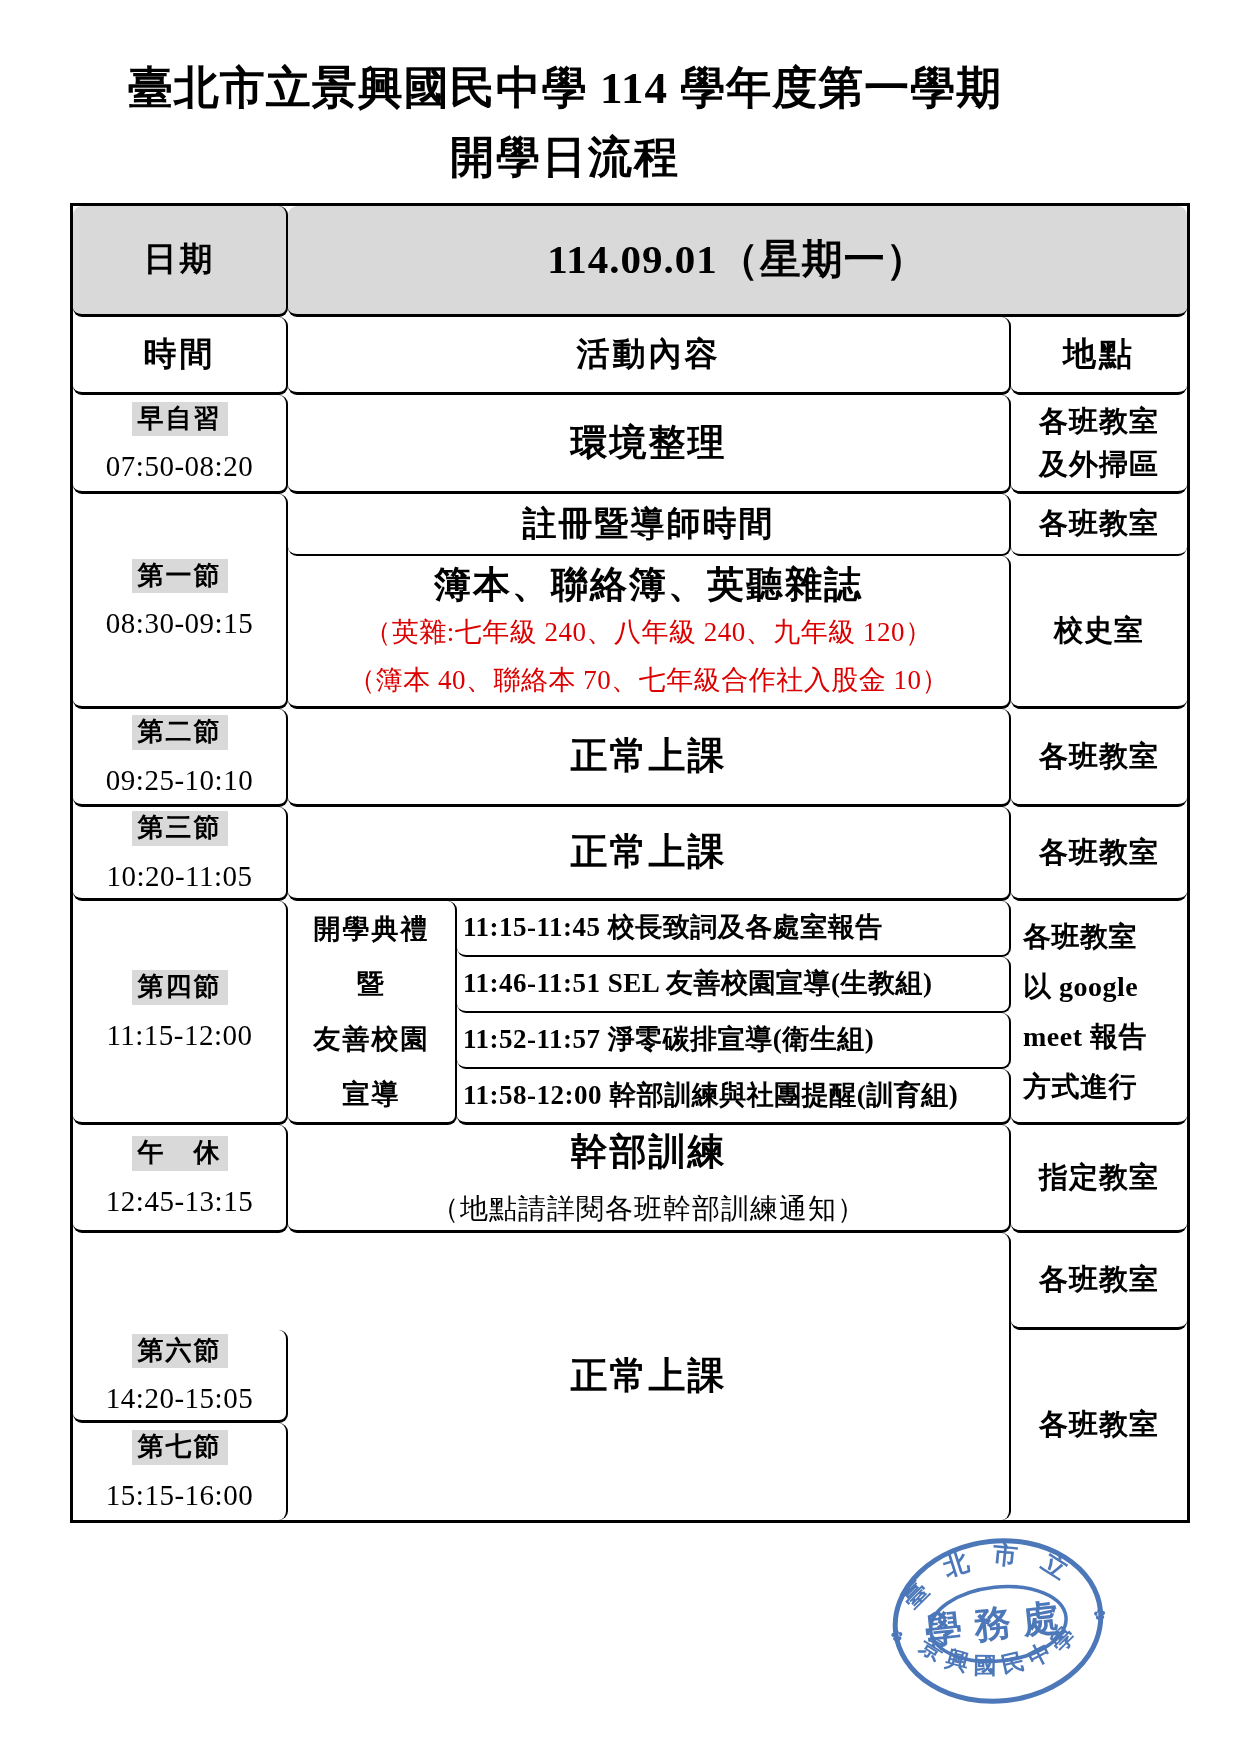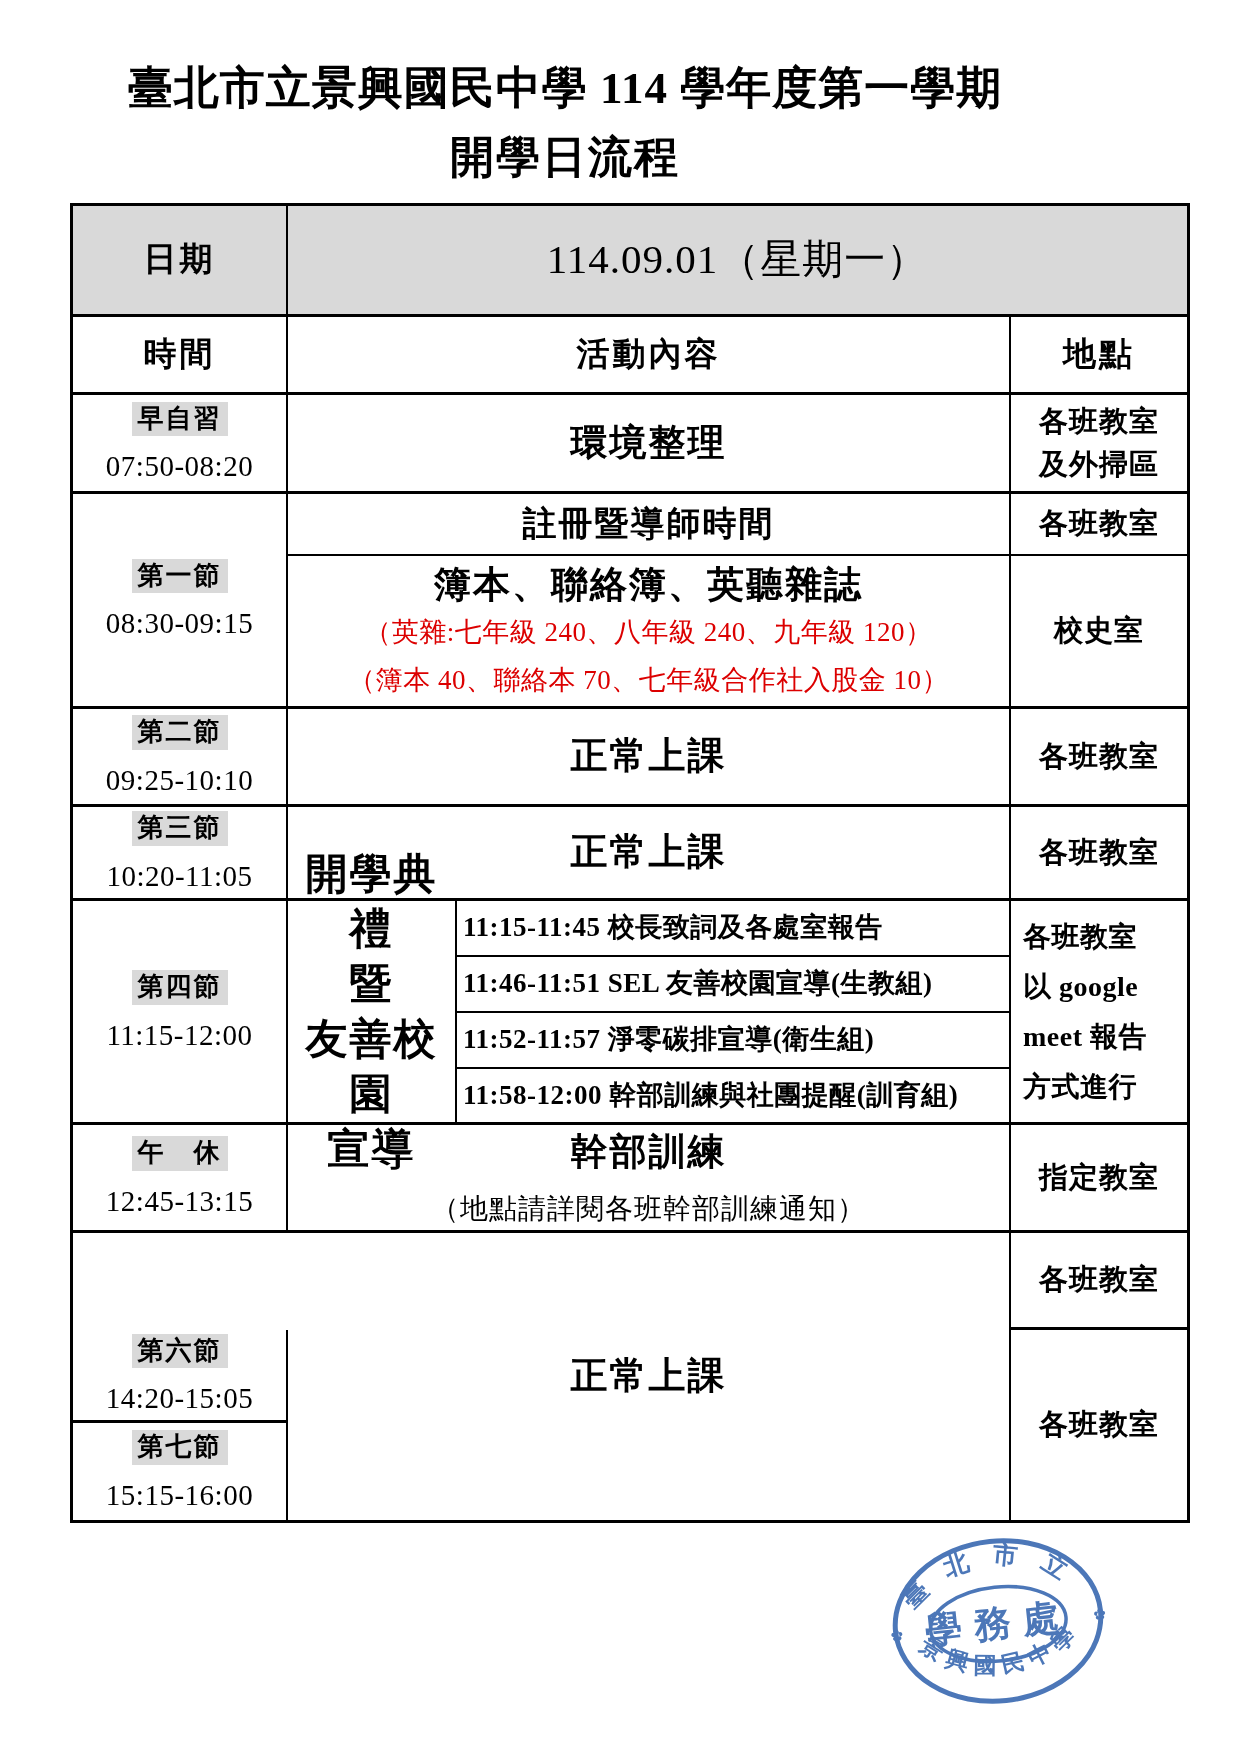--- a/index.html
+++ b/index.html
@@ -18,37 +18,37 @@
     display:inline-grid;
     grid-template-columns:215px 169px 554px 176px;
     grid-template-rows:111px 78px 99px 62px 153px 98px 94px 56px 56px 56px 56px 108px 97px 93px 97px;
     border:3px solid #000;background:#fff;
   }
   .c{
     box-sizing:border-box;
     border-right:2px solid #000;
     border-bottom:3px solid #000;
     display:flex;flex-direction:column;align-items:center;justify-content:center;
-    text-align:center;line-height:1.25;
+    text-align:center;line-height:1.25;border-radius:9px;
   }
   .br0{border-right:none;}
   .bb0{border-bottom:none;}
   .bb2{border-bottom-width:2px;}
   .gray{background:#d9d9d9;}
   
   .hdr{font-size:33px;font-weight:700;letter-spacing:3px;}
-  .date-val{font-size:41px;font-weight:400;letter-spacing:1px;}
+  .date-val{font-size:41px;font-weight:700;letter-spacing:1px;}
   .plabel{background:#d9d9d9;font-size:26px;font-weight:700;padding:1px 6px;letter-spacing:2px;}
   .ptime{font-size:29px;margin-top:12px;letter-spacing:0.5px;}
   .act-main{font-size:37px;font-weight:700;letter-spacing:2px;}
   .note-red{font-size:27px;color:#dc0000;line-height:48px;letter-spacing:0.5px;}
   .note-black{font-size:28px;margin-top:16px;letter-spacing:1px;}
   .loc{font-size:29px;font-weight:700;line-height:1.5;letter-spacing:1px;}
   .loc-multi{font-size:28px;font-weight:700;line-height:50px;align-items:flex-start;padding-left:12px;text-align:left;letter-spacing:0.5px;}
-  .ceremony{font-size:42px;font-weight:700;line-height:55px;letter-spacing:2px;}
+  .ceremony{font-size:27px;font-weight:700;line-height:55px;letter-spacing:2px;}
   .nested{font-size:27px;font-weight:700;justify-content:center;align-items:flex-start;padding-left:6px;text-align:left;letter-spacing:0.5px;}
   .books-cell{justify-content:space-evenly;padding:6px 15px;}
   
   .stamp{position:absolute;left:872px;top:1532px;width:252px;height:178px;transform:rotate(-6deg);opacity:0.92;}
 </style>
 </head>
 <body>
 
 <div class="title-wrap">
   <div class="title-line1">臺北市立景興國民中學 114 學年度第一學期</div>

